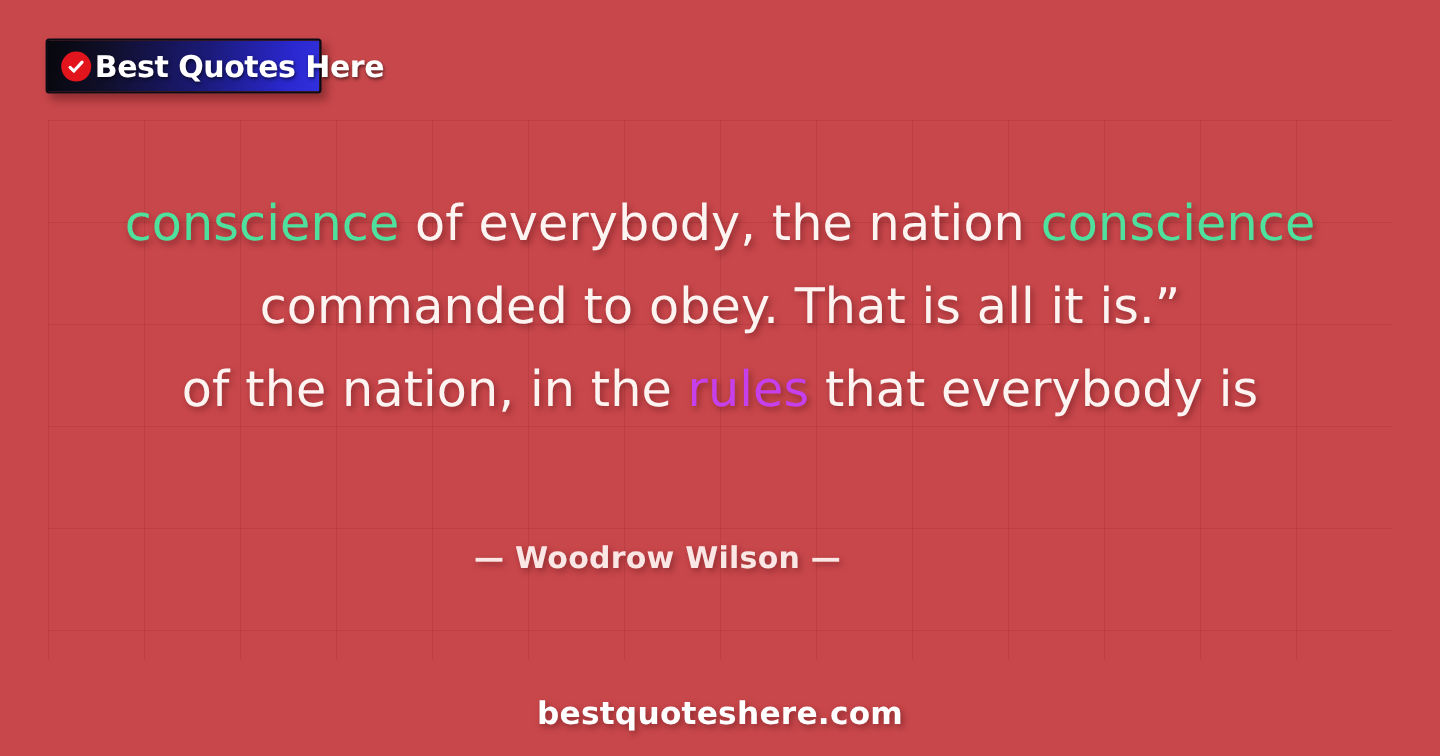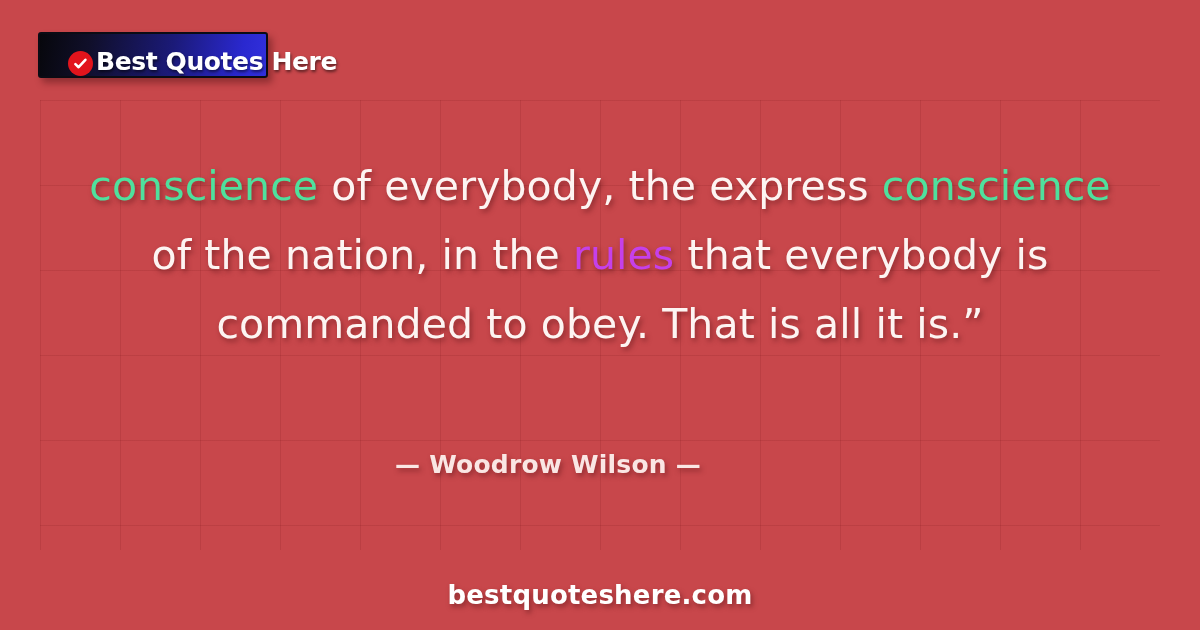--- a/index.html
+++ b/index.html
@@ -27,22 +27,22 @@
       linear-gradient(to bottom, rgba(120,20,25,0.16) 1px, transparent 1px);
     background-size:80px 85px;
     pointer-events:none;
   }
 
   
   #logo-badge {
     position:absolute;
     left:38px; top:32px;
     width:230px; height:46px;
-    display:flex; align-items:flex-end;
-    padding-left:28px;
+    display:flex; align-items:center;
+    padding-left:11px;
     background:linear-gradient(100deg,#07070c 0%,#100f2a 22%,#1b1a78 58%,#2a28cf 88%,#3230dd 100%);
     border:2px solid #0b0b14;
     border-radius:3px;
     box-shadow:4px 5px 7px rgba(60,10,12,0.40);
   }
   #check-icon {
     flex:0 0 auto;
     width:25px; height:25px;
     border-radius:50%;
     background:#e2141c;
@@ -116,27 +116,27 @@
     <span id="check-icon">
       <svg width="17" height="17" viewBox="0 0 17 17" aria-hidden="true">
         <path d="M3.4 9.1 L6.6 12.2 L13.4 4.8" fill="none" stroke="#ffffff" stroke-width="2.6" stroke-linecap="round" stroke-linejoin="round"></path>
       </svg>
     </span>
     <span id="logo-text">Best Quotes Here</span>
   </div>
 
   <div id="quote-block">
     <div class="quote-line">
-      <span class="hl-green">conscience</span><span> of everybody, the express </span><span class="hl-green">conscience</span>
+      <span class="hl-green">conscience</span><span> of everybody, the nation </span><span class="hl-green">conscience</span>
+    </div>
+    <div class="quote-line">
+      <span>commanded to obey. That is all it is.”</span>
     </div>
     <div class="quote-line">
       <span>of the nation, in the </span><span class="hl-purple">rules</span><span> that everybody is</span>
-    </div>
-    <div class="quote-line">
-      <span>commanded to obey. That is all it is.”</span>
     </div>
   </div>
 
   <div id="attribution">— Woodrow Wilson —</div>
 
   <div id="footer-url">bestquoteshere.com</div>
 
 </div>
 
 </body></html>

